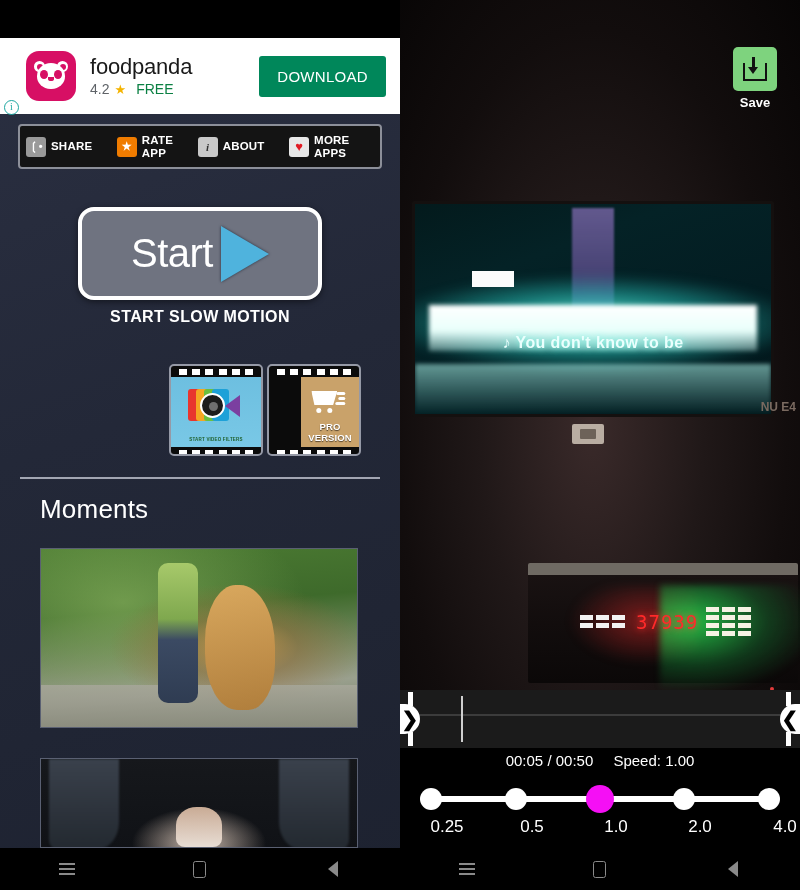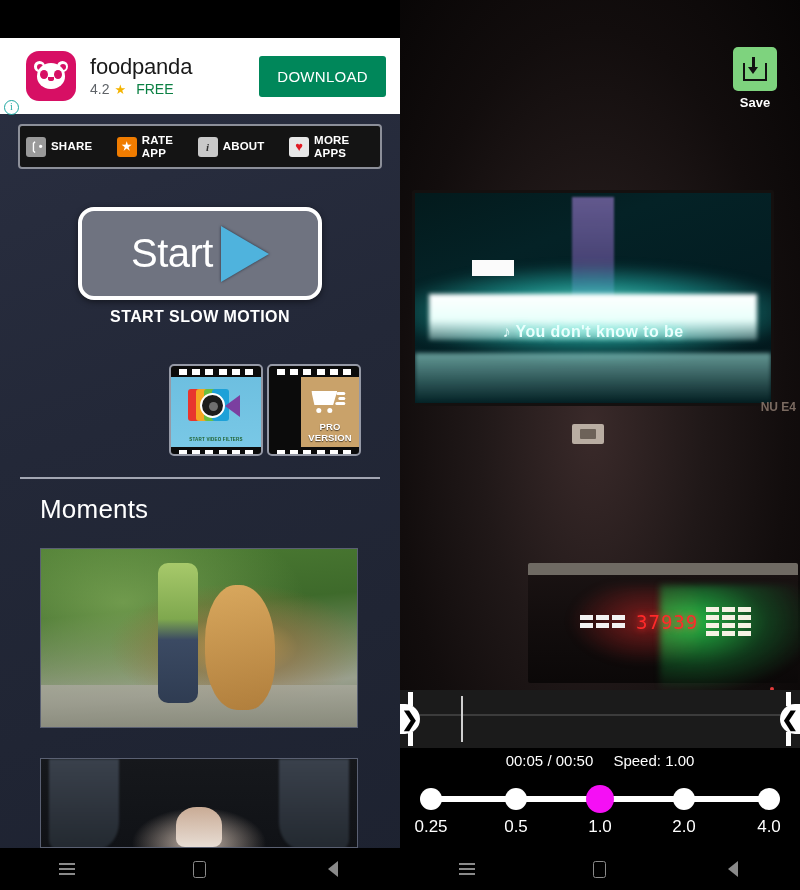--- a/index.html
+++ b/index.html
@@ -185,21 +185,21 @@
 
   
   #right-panel { position:absolute; left:400px; top:0; width:400px; height:890px; background:#000; overflow:hidden; }
   #video-stage {
     position:absolute; left:0; top:0; width:400px; height:690px;
     background:
       radial-gradient(ellipse at 48% 62%, #3a2a2a 0%, #201818 38%, #120d0d 66%, #070505 100%),
       #0a0707;
   }
   #tv {
-    position:absolute; left:12px; top:190px; width:362px; height:216px;
+    position:absolute; left:12px; top:201px; width:362px; height:216px;
     background:linear-gradient(160deg,#031a1c 0%,#042226 28%,#031d22 60%,#02161a 100%);
     border:3px solid #14100f; border-radius:2px; overflow:hidden;
   }
   #tv-glow { position:absolute; left:-8%; top:34%; width:116%; height:46%;
     background:radial-gradient(ellipse at 50% 50%, rgba(120,255,230,.95) 0%, rgba(40,200,190,.55) 40%, transparent 72%); filter:blur(5px); }
   #tv-tower { position:absolute; left:44%; top:2%; width:42px; height:48%;
     background:linear-gradient(180deg,#6d5f9a,#3f3b6e); opacity:.9; filter:blur(1px); }
   #tv-skyline { position:absolute; left:4%; top:48%; width:92%; height:22%;
     background:linear-gradient(180deg,#ffffff 0%,#e9fffb 55%,rgba(210,255,250,.35) 100%); filter:blur(2.2px); }
   #tv-sign { position:absolute; left:16%; top:32%; width:42px; height:16px; background:#fbfbfb; filter:blur(.5px); }
@@ -265,21 +265,21 @@
 
   
   #time-row {
     position:absolute; left:0; top:752px; width:400px; text-align:center; color:#fff; font-size:15px;
   }
   #time-row span { margin:0 8px; }
   #speed-slider { position:absolute; left:20px; top:785px; width:360px; height:28px; }
   #speed-line { position:absolute; left:8px; right:8px; top:11px; height:6px; background:#fff; border-radius:3px; }
   .sp-dot { position:absolute; top:3px; width:22px; height:22px; border-radius:50%; background:#fff; }
   .sp-dot.active { background:#f50ff5; width:28px; height:28px; top:0; }
-  #speed-labels { position:absolute; left:20px; top:817px; width:360px; height:24px; }
+  #speed-labels { position:absolute; left:36px; top:817px; width:360px; height:24px; }
   .sp-label { position:absolute; top:0; color:#fff; font-size:17px; transform:translateX(-50%); }
 
   
   .navbar { position:absolute; bottom:0; width:400px; height:42px; background:#000; display:flex; align-items:center; }
   #navbar-left { left:0; } #navbar-right { left:400px; }
   .nav-btn { flex:1 1 0; display:flex; align-items:center; justify-content:center; }
   .nav-menu { width:16px; height:12px; display:flex; flex-direction:column; justify-content:space-between; }
   .nav-menu i { display:block; height:1.6px; background:#8a8a8a; }
   .nav-home { width:13px; height:17px; border:1.6px solid #8a8a8a; border-radius:2.5px; }
   .nav-back { width:0; height:0; border-right:10px solid #8a8a8a; border-top:8px solid transparent; border-bottom:8px solid transparent; }

